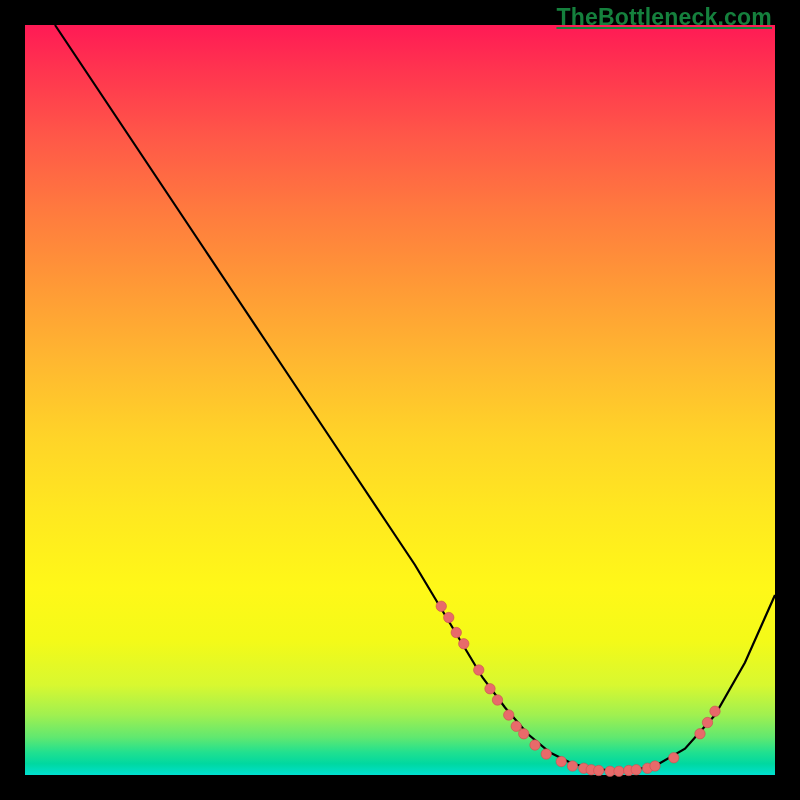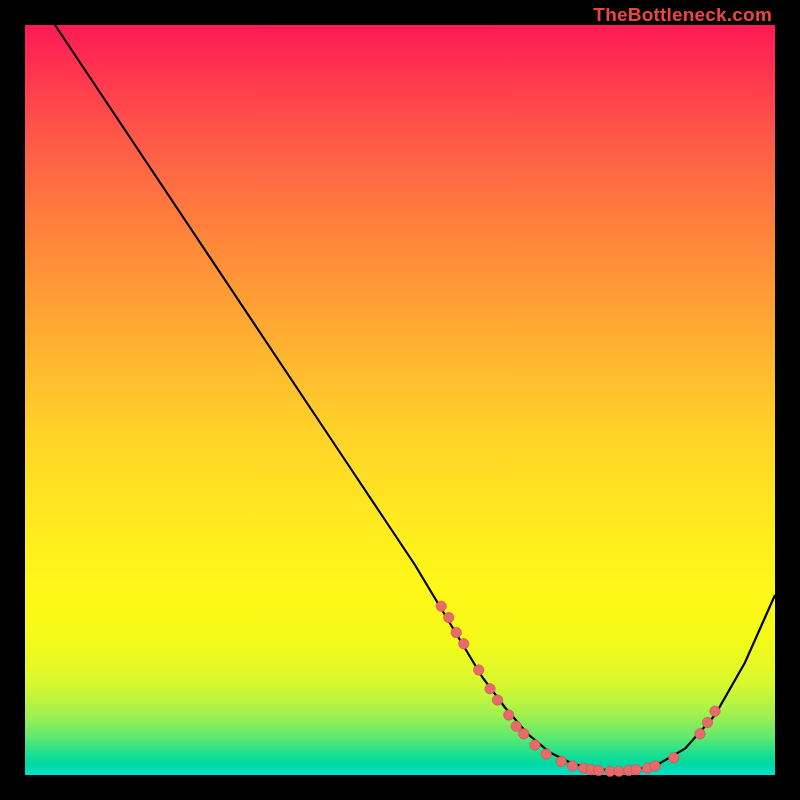--- a/index.html
+++ b/index.html
@@ -33,24 +33,25 @@
       #20e090 97%,
       #00d8a0 98.5%,
       #00e0d0 100%
     );
   }
   .watermark {
     position: absolute;
     top: 4px;
     right: 28px;
     font-family: Arial, Helvetica, sans-serif;
-    font-size: 19px;
+    font-size: 23px;
     font-weight: bold;
-    color: #ef4444;
+    color: #15803d;
     letter-spacing: 0.2px;
+    text-decoration: underline;
   }
   svg.curve {
     position: absolute;
     left: 25px;
     top: 25px;
     width: 750px;
     height: 750px;
     overflow: visible;
   }
 </style>

